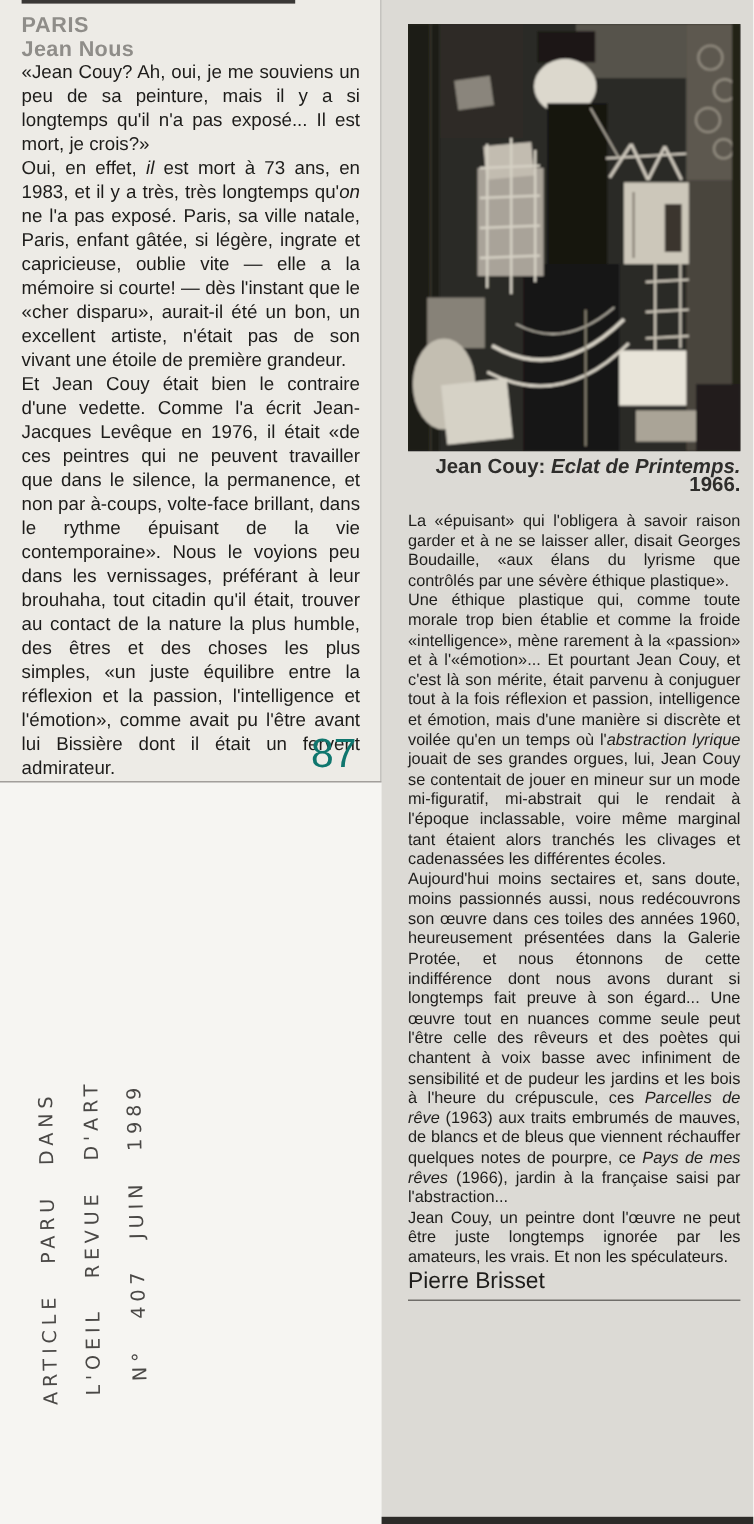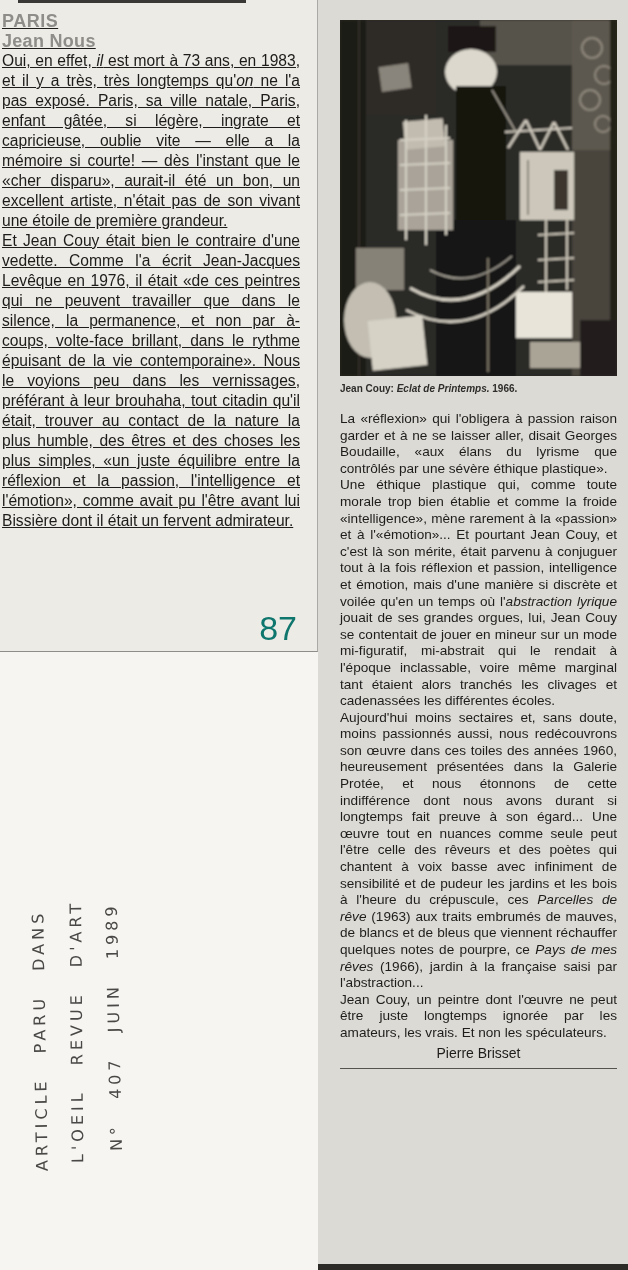--- a/index.html
+++ b/index.html
@@ -17,21 +17,21 @@
     width:318px;height:652px;
     background:#edebe6;
     border-right:1px solid #aBa9a5;
     border-bottom:1px solid #8f8d89;
     box-sizing:border-box;
   }
   .top-rule{
     position:absolute;left:18px;top:0;
     width:228px;height:3px;background:#3a3836;
   }
-  .left-inner{padding:11px 17px 0 2px;text-decoration:underline;}
+  .left-inner{padding:11px 17px 0 18px;}
   .kicker{
     font-size:18px;line-height:20px;font-weight:bold;
     color:#8f8d89;letter-spacing:.5px;margin:0;
   }
   .article-title{
     font-size:18px;line-height:20px;font-weight:bold;
     color:#8f8d89;letter-spacing:.3px;margin:0;
   }
   .left-body p{
     margin:0;
@@ -66,34 +66,35 @@
     box-sizing:border-box;
   }
   .rcol{margin:0 11px 0 22px;width:277px;}
   .painting-frame{
     margin-top:20px;width:277px;height:356px;
     background:#2b2925;
   }
   .painting-frame svg{display:block;}
   .caption{
     margin-top:5px;
-    font-size:10px;line-height:15px;
+    text-align:right;
+    font-size:17px;line-height:15px;
     font-weight:bold;color:#2e2d2b;
   }
   .right-body{margin-top:15px;}
   .right-body p{
     margin:0;
     font-size:13.6px;line-height:16.6px;
     text-align:justify;
     color:#1e1d1b;
   }
   .signature{
     margin:2px 0 0 0;
-    text-align:center;
-    font-size:14px;line-height:18px;
+    text-align:left;
+    font-size:19px;line-height:18px;
     color:#1e1d1b;
   }
   .exhibition-divider{
     margin-top:6px;
     border:none;border-top:1.5px solid #55534f;
   }
   .exhibition{
     margin:7px 0 0 0;
     font-size:16px;line-height:21px;
     text-align:justify;
@@ -109,20 +110,21 @@
 <body>
 
 <div class="page">
 
   <div class="left-clipping">
     <div class="top-rule"></div>
     <div class="left-inner">
       <p class="kicker">PARIS</p>
       <p class="article-title">Jean Nous</p>
       <div class="left-body">
+        <p>«Jean Couy? Ah, oui, je me souviens un peu de sa peinture, mais il y a si longtemps qu'il n'a pas exposé... Il est mort, je crois?»</p>
         <p>Oui, en effet, <i>il</i> est mort à 73 ans, en 1983, et il y a très, très longtemps qu'<i>on</i> ne l'a pas exposé. Paris, sa ville natale, Paris, enfant gâtée, si légère, ingrate et capricieuse, oublie vite — elle a la mémoire si courte! — dès l'instant que le «cher disparu», aurait-il été un bon, un excellent artiste, n'était pas de son vivant une étoile de première grandeur.</p>
         <p>Et Jean Couy était bien le contraire d'une vedette. Comme l'a écrit Jean-Jacques Levêque en 1976, il était «de ces peintres qui ne peuvent travailler que dans le silence, la permanence, et non par à-coups, volte-face brillant, dans le rythme épuisant de la vie contemporaine». Nous le voyions peu dans les vernissages, préférant à leur brouhaha, tout citadin qu'il était, trouver au contact de la nature la plus humble, des êtres et des choses les plus simples, «un juste équilibre entre la réflexion et la passion, l'intelligence et l'émotion», comme avait pu l'être avant lui Bissière dont il était un fervent admirateur.</p>
       </div>
     </div>
     <div class="page-number">87</div>
   </div>
 
   <div class="handwritten-note">
     <span class="hw-line">ARTICLE PARU DANS</span>
     <span class="hw-line">L'OEIL REVUE D'ART</span>
@@ -192,21 +194,21 @@
             <rect x="240" y="300" width="37" height="56" fill="#201e1a"></rect>
           </g>
         </svg>
       </div>
 
       <div class="caption">
         <div>Jean Couy: <i>Eclat de Printemps.</i> 1966.</div>
       </div>
 
       <div class="right-body">
-        <p>La «réflexion» qui l'obligera à passion raison garder et à ne se laisser aller, disait Georges Boudaille, «aux élans du lyrisme que contrôlés par une sévère éthique plastique».</p>
+        <p>La «épuisant» qui l'obligera à savoir raison garder et à ne se laisser aller, disait Georges Boudaille, «aux élans du lyrisme que contrôlés par une sévère éthique plastique».</p>
         <p>Une éthique plastique qui, comme toute morale trop bien établie et comme la froide «intelligence», mène rarement à la «passion» et à l'«émotion»... Et pourtant Jean Couy, et c'est là son mérite, était parvenu à conjuguer tout à la fois réflexion et passion, intelligence et émotion, mais d'une manière si discrète et voilée qu'en un temps où l'<i>abstraction lyrique</i> jouait de ses grandes orgues, lui, Jean Couy se contentait de jouer en mineur sur un mode mi-figuratif, mi-abstrait qui le rendait à l'époque inclassable, voire même marginal tant étaient alors tranchés les clivages et cadenassées les différentes écoles.</p>
         <p>Aujourd'hui moins sectaires et, sans doute, moins passionnés aussi, nous redécouvrons son œuvre dans ces toiles des années 1960, heureusement présentées dans la Galerie Protée, et nous étonnons de cette indifférence dont nous avons durant si longtemps fait preuve à son égard... Une œuvre tout en nuances comme seule peut l'être celle des rêveurs et des poètes qui chantent à voix basse avec infiniment de sensibilité et de pudeur les jardins et les bois à l'heure du crépuscule, ces <i>Parcelles de rêve</i> (1963) aux traits embrumés de mauves, de blancs et de bleus que viennent réchauffer quelques notes de pourpre, ce <i>Pays de mes rêves</i> (1966), jardin à la française saisi par l'abstraction...</p>
         <p>Jean Couy, un peintre dont l'œuvre ne peut être juste longtemps ignorée par les amateurs, les vrais. Et non les spéculateurs.</p>
       </div>
 
       <p class="signature">Pierre Brisset</p>
 
       <hr class="exhibition-divider">
 
     </div>

